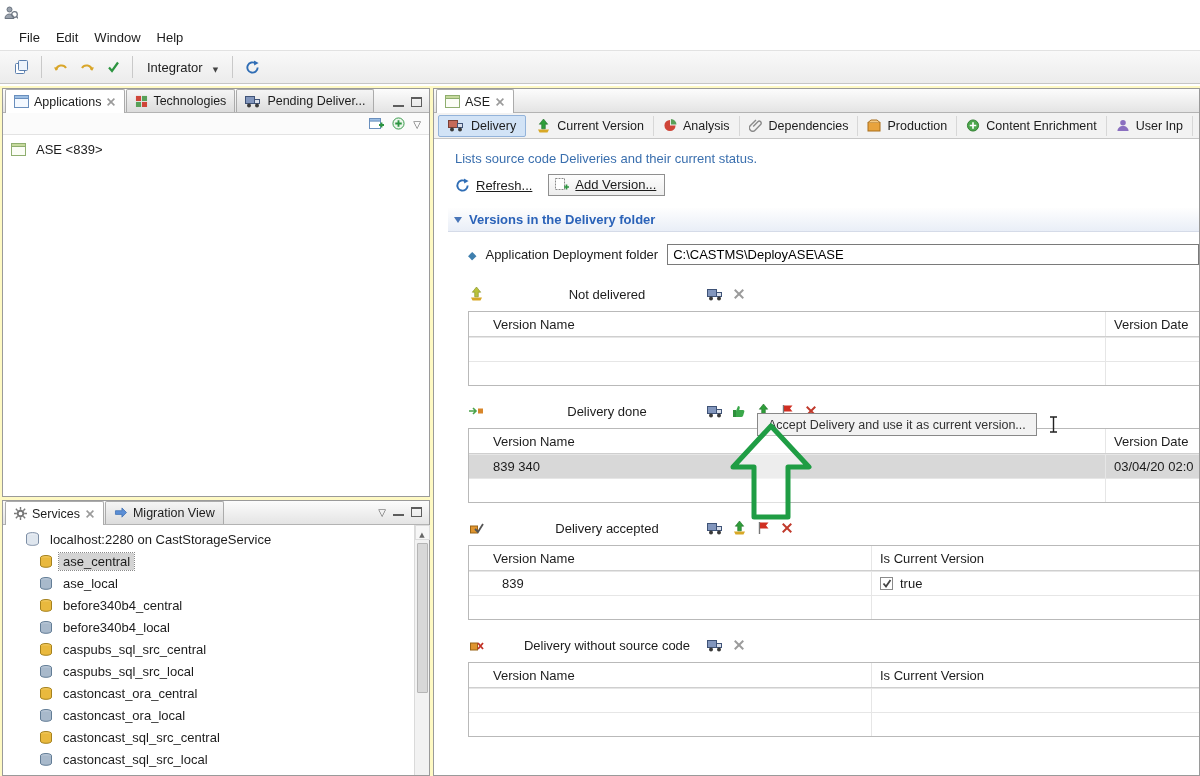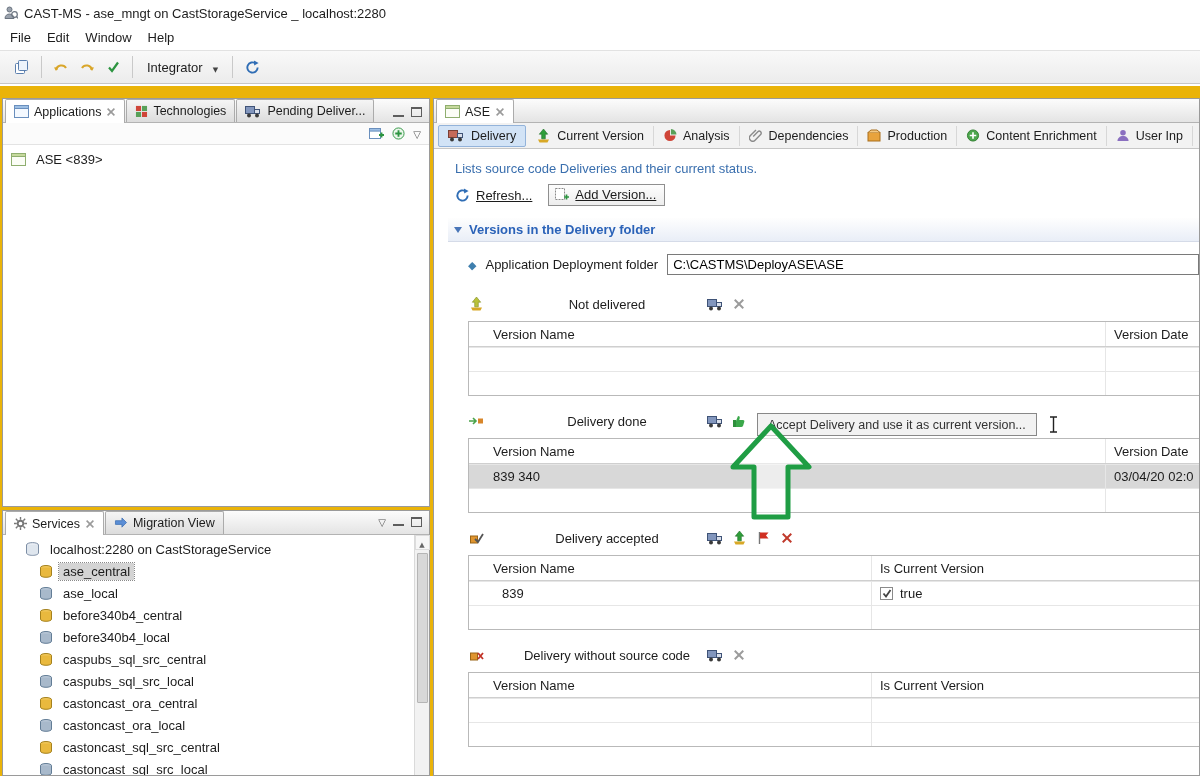--- a/index.html
+++ b/index.html
@@ -2,29 +2,29 @@
 <html><head>
 <meta charset="utf-8">
 <style>
   * { margin:0; padding:0; box-sizing:border-box; }
   html,body { width:1200px; height:776px; overflow:hidden; }
   body { font-family:"Liberation Sans","DejaVu Sans",sans-serif; font-size:13px; color:#1c1c1c; background:#fff; position:relative; }
   svg { display:block; }
 
   
   .titlebar { height:24px; display:flex; align-items:center; gap:6px; padding:2px 6px 0 4px; background:#fff; }
-  .menubar  { height:26px; display:flex; align-items:center; padding:0 2px; background:#fff; }
+  .menubar  { height:26px; display:flex; align-items:center; padding:0 11px; background:#fff; }
   .menu-item{ padding:3px 8px; }
   .toolbar  { height:34px; display:flex; align-items:center; background:linear-gradient(#f9f9f9,#ececec); border-top:1px solid #e2e2e2; border-bottom:1px solid #c6c6c6; padding:0 9px; }
   .tbtn { width:26px; height:26px; display:flex; align-items:center; justify-content:center; border:1px solid transparent; border-radius:2px; }
   .tsep { width:1px; height:22px; background:#c9c9c9; margin:0 6px; }
   .combo { display:flex; align-items:center; gap:10px; padding:3px 8px; }
 
   
-  .workspace { position:absolute; top:86px; left:0; right:0; bottom:0; display:flex; background:#eab308; padding:12px 0 0 2px; }
+  .workspace { position:absolute; top:86px; left:0; right:0; bottom:0; display:flex; background:#fef9c3; padding:2px 0 0 2px; }
   .left-col  { width:428px; display:flex; flex-direction:column; }
   .v-sash    { width:3px; }
   .right-col { flex:1; min-width:0; display:flex; flex-direction:column; }
   .panel { border:1px solid #9a9a9a; background:#fff; display:flex; flex-direction:column; min-height:0; }
   #panel-apps { height:409px; }
   .h-sash { height:3px; }
   #panel-services { flex:1;justify-content:flex-end; }
   #panel-editor { flex:1; min-height:0; }
 
   
@@ -112,21 +112,20 @@
 
 <div class="titlebar">
   <span>
     <svg width="14" height="14" viewBox="0 0 14 14">
         <circle cx="5.5" cy="3.5" r="2.5" fill="#9aa2ad" stroke="#6a737f"></circle>
         <path d="M1 12.5c0-2.8 2-4.5 4.5-4.5S10 9.7 10 12.5z" fill="#9aa2ad" stroke="#6a737f"></path>
         <circle cx="10.5" cy="8.5" r="2.8" fill="none" stroke="#6a737f" stroke-width="1.2"></circle>
         <path d="M12.5 10.5l1.6 1.8" stroke="#6a737f" stroke-width="1.4"></path>
       </svg>
   </span>
-  <span class="title">CAST-MS - ase_mngt on CastStorageService _ localhost:2280</span>
 </div>
 
 <div class="menubar">
   <span class="menu-item">File</span>
   <span class="menu-item">Edit</span>
   <span class="menu-item">Window</span>
   <span class="menu-item">Help</span>
 </div>
 
 <div class="toolbar">

